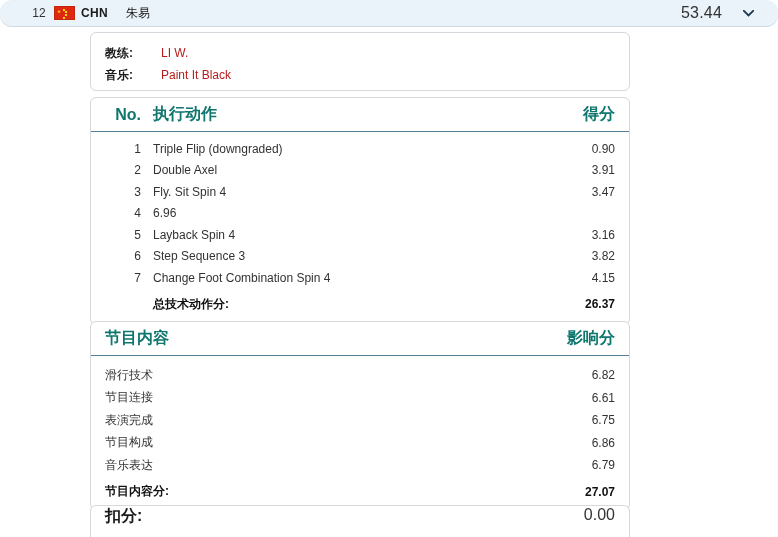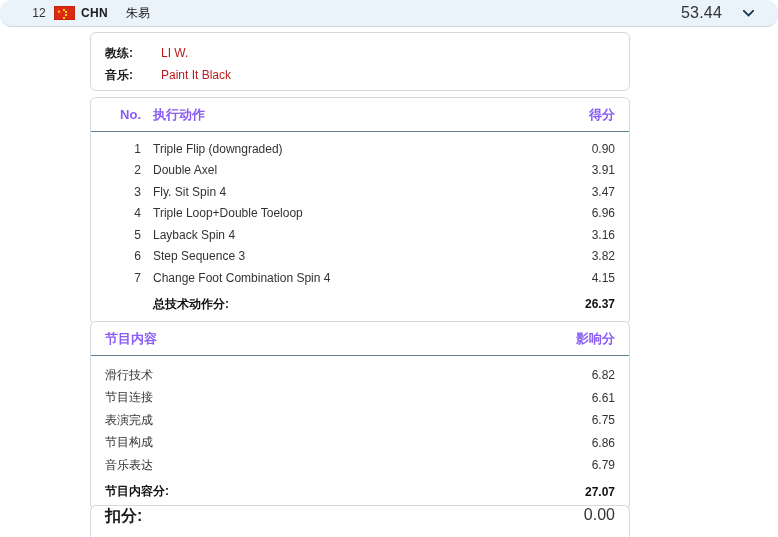--- a/index.html
+++ b/index.html
@@ -124,22 +124,22 @@
   }
 
   
   .tbl-head {
     display: flex;
     align-items: center;
     height: 33px;
     padding: 0 14px;
     border-bottom: 1px solid #5b7f95;
     font-weight: bold;
-    font-size: 13px;
-    color: #8b5cf6;
+    font-size: 16px;
+    color: #0f766e;
   }
   .tbl-head .col-no {
     width: 36px;
     text-align: right;
     margin-right: 12px;
   }
   .tbl-head .col-name { flex: 1; }
   .tbl-head .col-score { text-align: center; }
 
   .tbl-row {
@@ -256,21 +256,20 @@
         <span class="col-name">Double Axel</span>
         <span class="col-score">3.91</span>
       </div>
       <div class="tbl-row">
         <span class="col-no">3</span>
         <span class="col-name">Fly. Sit Spin 4</span>
         <span class="col-score">3.47</span>
       </div>
       <div class="tbl-row">
         <span class="col-no">4</span>
-        <span class="col-name">Triple Loop+Double Toeloop</span>
         <span class="col-score">6.96</span>
       </div>
       <div class="tbl-row">
         <span class="col-no">5</span>
         <span class="col-name">Layback Spin 4</span>
         <span class="col-score">3.16</span>
       </div>
       <div class="tbl-row">
         <span class="col-no">6</span>
         <span class="col-name">Step Sequence 3</span>

